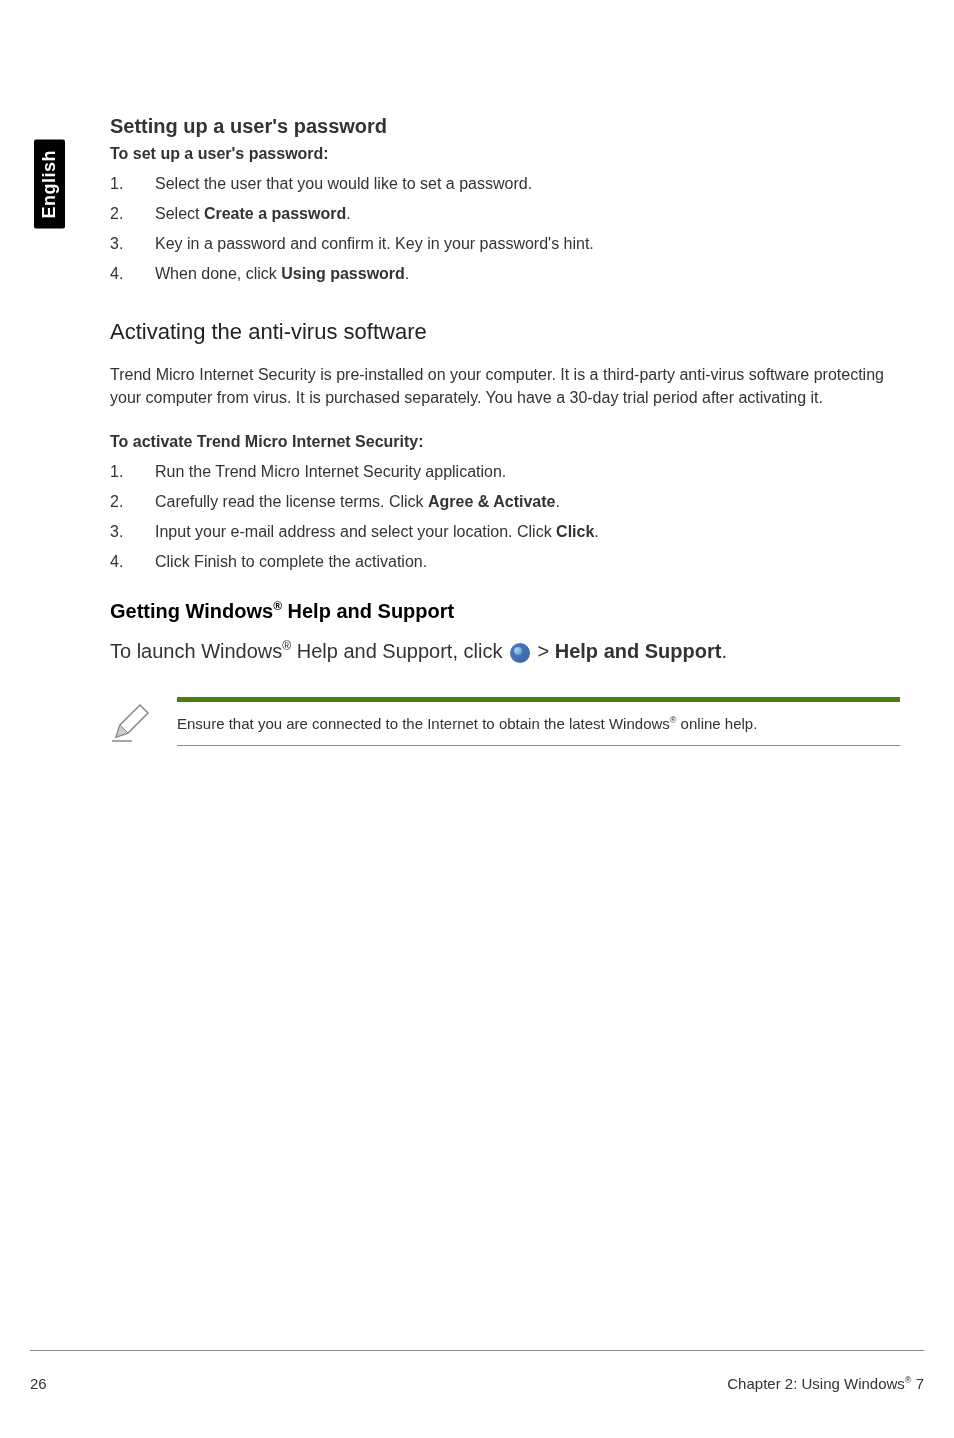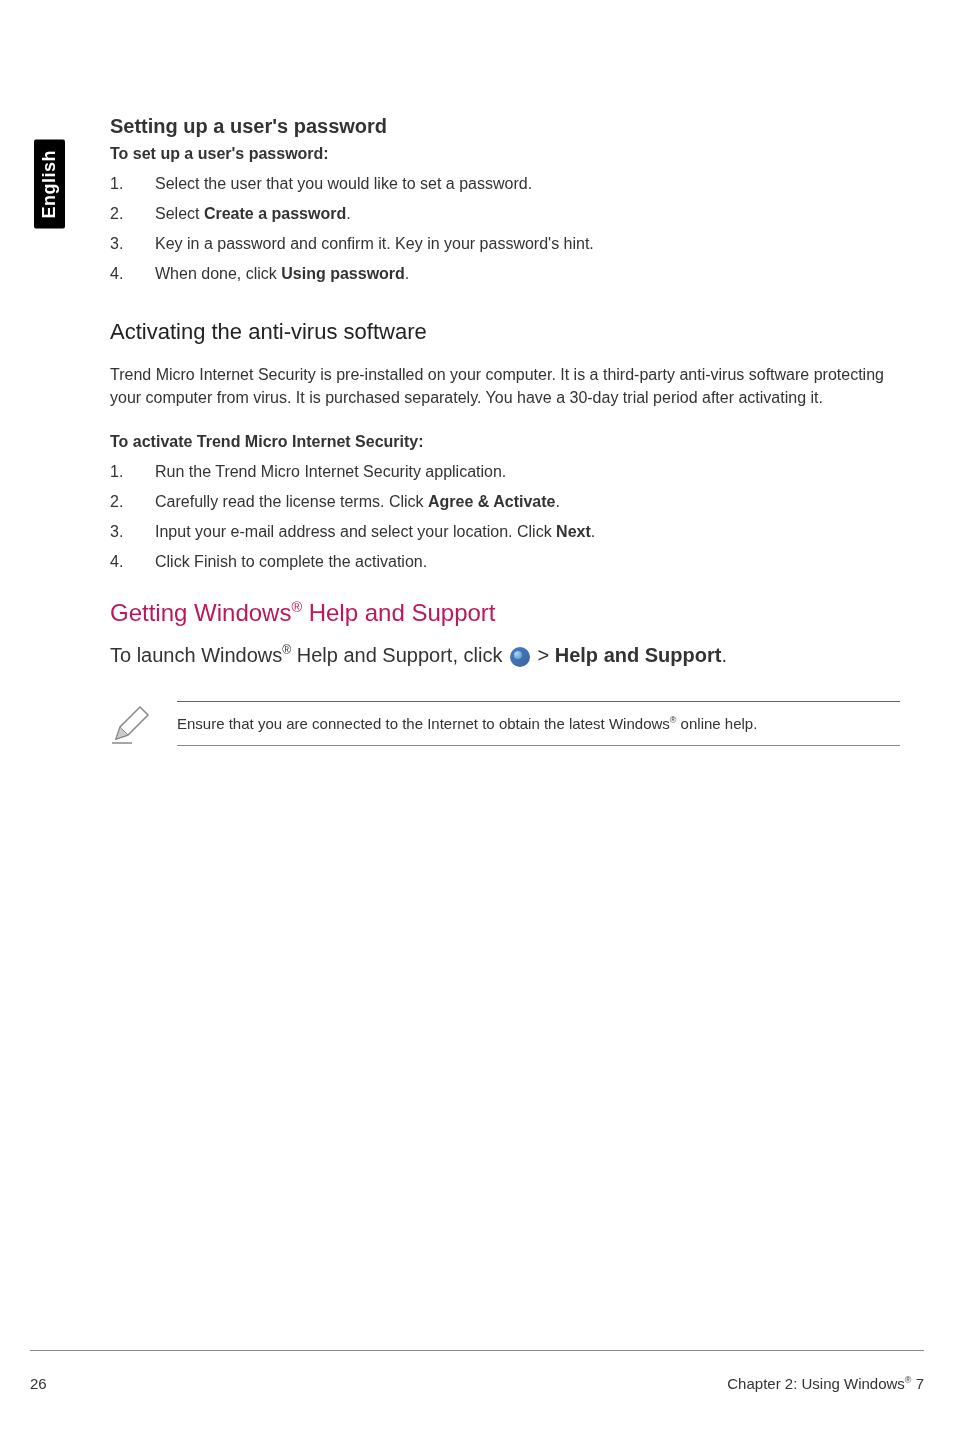--- a/index.html
+++ b/index.html
@@ -73,25 +73,25 @@
     color: #222;
   }
   .para {
     font-size: 16px;
     color: #333;
     line-height: 1.45;
     margin-bottom: 24px;
     margin-top: 18px;
   }
   .h1-title {
-    font-size: 24px;
-    font-weight: normal;
+    font-size: 20px;
+    font-weight: bold;
     margin-top: 28px;
     margin-bottom: 12px;
-    color: #be185d;
+    color: #000000;
   }
   sup {
     font-size: 0.6em;
     vertical-align: super;
   }
   .inline-para {
     font-size: 20px;
     color: #333;
     margin-top: 10px;
     margin-bottom: 30px;
@@ -129,21 +129,21 @@
     height: 42px;
     flex-shrink: 0;
     position: relative;
   }
   .pen-icon svg {
     width: 42px;
     height: 42px;
   }
   .note-text-wrap {
     flex: 1;
-    border-top: 1px solid #4d7c0f;
+    border-top: 5px solid #4d7c0f;
     border-bottom: 1px solid #888;
     padding: 13px 0;
     font-size: 15px;
     color: #333;
   }
   .footer {
     position: absolute;
     left: 30px;
     bottom: 46px;
     width: 894px;
@@ -193,21 +193,21 @@
       <li>
         <span class="ol-num">1.</span>
         <span class="ol-text"><span>Run the Trend Micro Internet Security application.</span></span>
       </li>
       <li>
         <span class="ol-num">2.</span>
         <span class="ol-text"><span>Carefully read the license terms. Click </span><span class="bold">Agree &amp; Activate</span><span>.</span></span>
       </li>
       <li>
         <span class="ol-num">3.</span>
-        <span class="ol-text"><span>Input your e-mail address and select your location. Click </span><span class="bold">Next</span><span>.</span></span>
+        <span class="ol-text"><span>Input your e-mail address and select your location. Click </span><span class="bold">Click</span><span>.</span></span>
       </li>
       <li>
         <span class="ol-num">4.</span>
         <span class="ol-text"><span>Click Finish to complete the activation.</span></span>
       </li>
     </ul>
 
   <div class="h1-title">
     <span>Getting Windows</span><sup>®</sup><span> Help and Support</span>
   </div>

